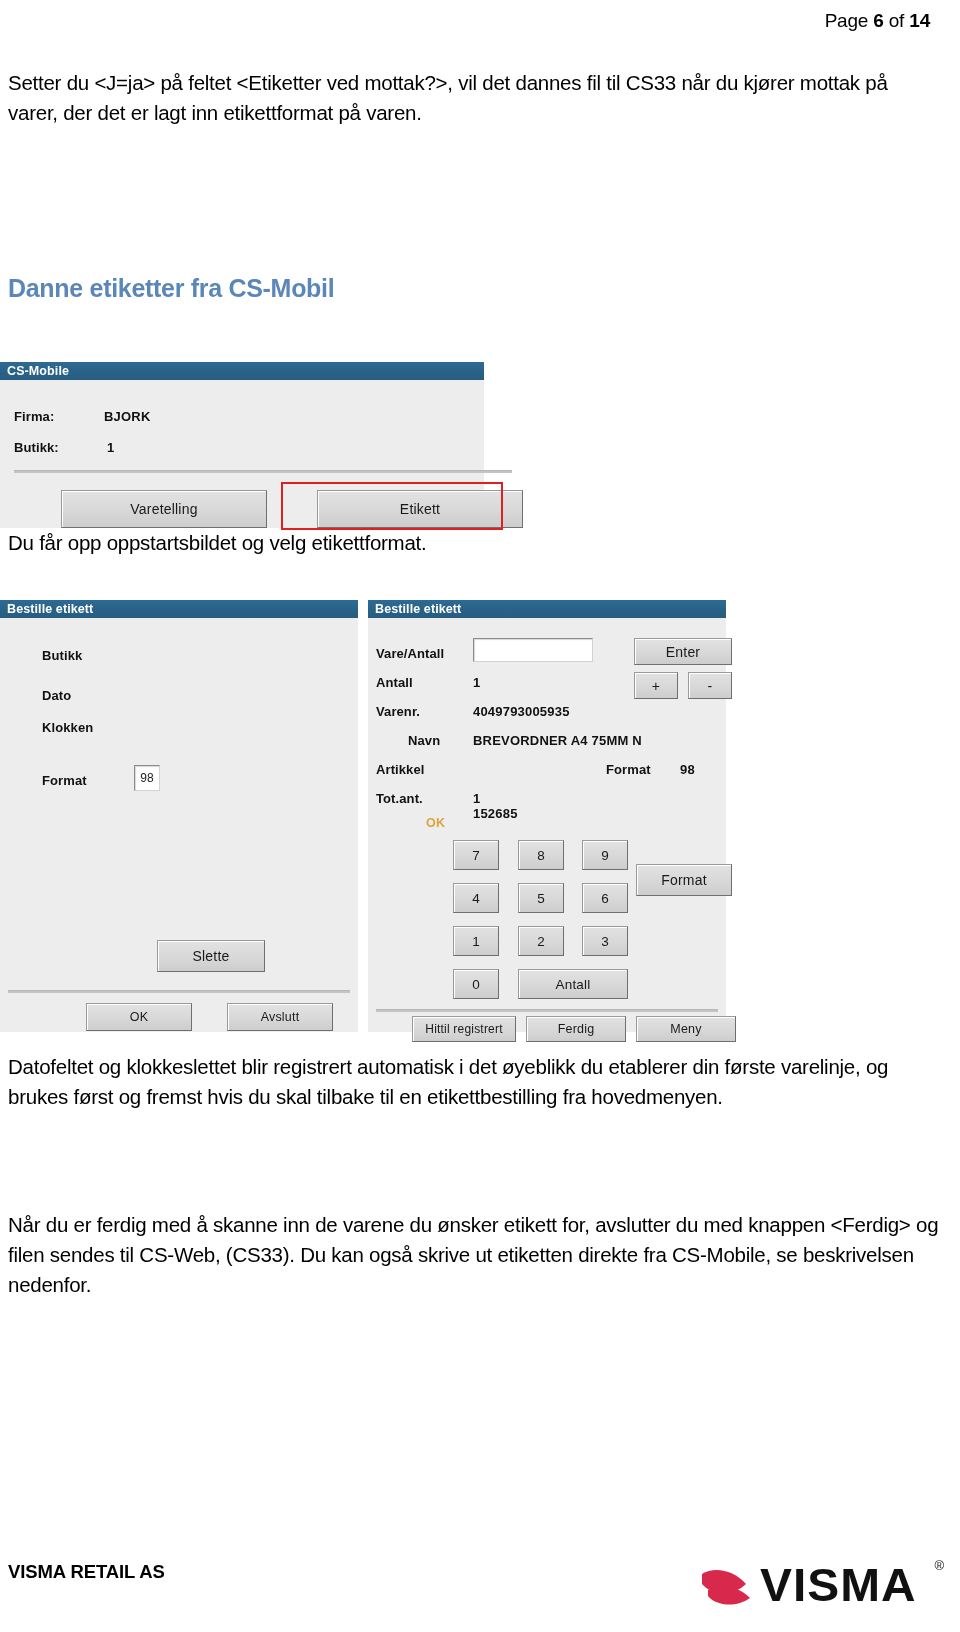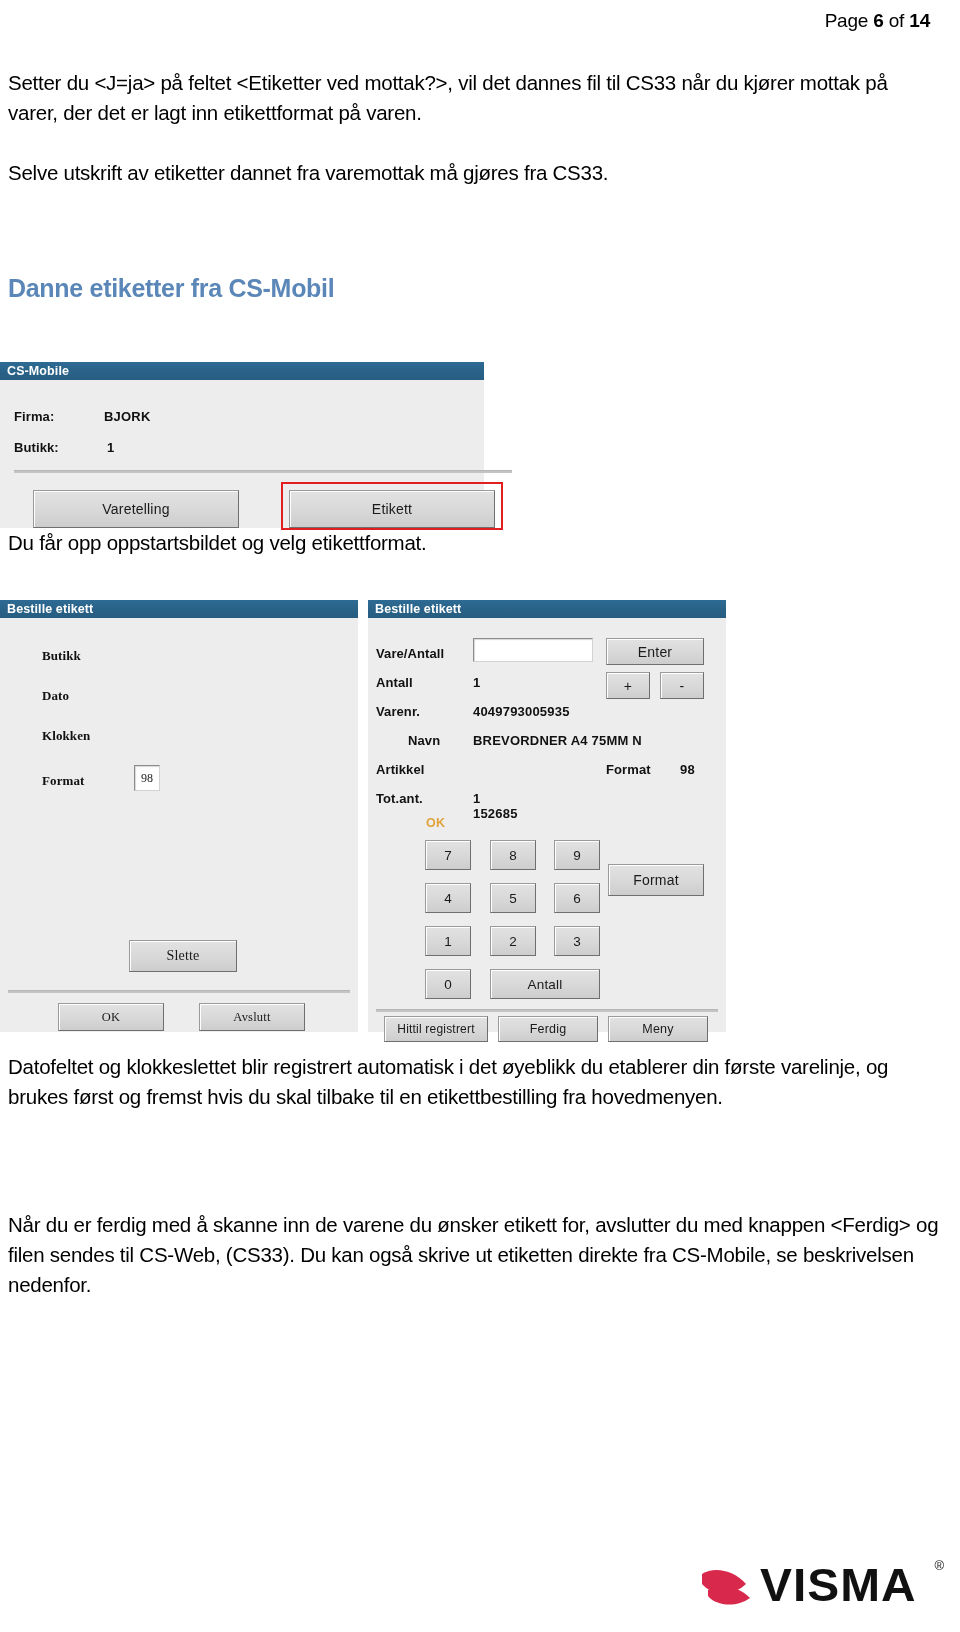--- a/index.html
+++ b/index.html
@@ -113,20 +113,21 @@
     box-shadow: inset 1px 1px 0 #ffffff;
     box-sizing: border-box;
     display: flex;
     align-items: center;
     justify-content: center;
     font-size: 14px;
     color: #1a1a1a;
     letter-spacing: 0.2px;
     white-space: nowrap;
     overflow: hidden;
+    margin-left: 28px;
   }
   .btn.small { font-size: 12.5px; }
   .btn.key { font-size: 13.5px; }
 
   .textbox {
     position: absolute;
     background: #ffffff;
     border: 1px solid #8c8c8c;
     border-right-color: #d2d2d2;
     border-bottom-color: #d2d2d2;
@@ -205,21 +206,20 @@
 <body>
 
 <div class="page-header">
   <span>Page </span><span class="b">6</span><span> of </span><span class="b">14</span>
 </div>
 
 <div class="doc-body">
 
   <p class="para">Setter du &lt;J=ja&gt; på feltet &lt;Etiketter ved mottak?&gt;, vil det dannes fil til CS33 når du kjører mottak på varer, der det er lagt inn etikettformat på varen.</p>
   <div class="gap-30"></div>
-  <p class="para">Selve utskrift av etiketter dannet fra varemottak må gjøres fra CS33.</p>
 
 </div>
 
 <div style="position:absolute; left:8px; top:272px; width:920px;">
   <h2 class="section-head">Danne etiketter fra CS-Mobil</h2>
 </div>
 
 <div class="app-window" style="left:0px; top:362px; width:484px; height:166px;">
 
   <div class="title-bar">CS-Mobile</div>
@@ -248,25 +248,25 @@
 </div>
 
 <div style="position:absolute; left:8px; top:528px; width:920px;">
   <p class="para">Du får opp oppstartsbildet og velg etikettformat.</p>
 </div>
 
 <div class="app-window" style="left:0px; top:600px; width:358px; height:432px;">
 
   <div class="title-bar">Bestille etikett</div>
 
-  <div class="win-body" style="height:512px;font-family:Liberation Serif, serif;">
+  <div class="win-body" style="height:512px;">
 
     <div class="fld-label" style="left:42px; top:30px;">Butikk</div>
     <div class="fld-label" style="left:42px; top:70px;">Dato</div>
-    <div class="fld-label" style="left:42px; top:110px;">Klokken</div>
+    <div class="fld-label" style="left:42px; top:102px;">Klokken</div>
     <div class="fld-label" style="left:42px; top:155px;">Format</div>
 
     <div class="textbox" style="left:134px; top:147px; width:26px; height:26px; justify-content:center; padding-left:0;">
       <span>98</span>
     </div>
 
     <div class="btn" style="left:129px; top:322px; width:108px; height:32px;">
       <span>Slette</span>
     </div>
 
@@ -381,20 +381,21 @@
 <div style="position:absolute; left:8px; top:1052px; width:925px;">
   <p class="para">Datofeltet og klokkeslettet blir registrert automatisk i det øyeblikk du etablerer din første varelinje, og brukes først og fremst hvis du skal tilbake til en etikettbestilling fra hovedmenyen.</p>
 </div>
 
 <div style="position:absolute; left:8px; top:1210px; width:936px;">
   <p class="para">Når du er ferdig med å skanne inn de varene du ønsker etikett for, avslutter du med knappen &lt;Ferdig&gt; og filen sendes til CS-Web, (CS33). Du kan også skrive ut etiketten direkte fra CS-Mobile, se beskrivelsen nedenfor.</p>
 </div>
 
 <div class="footer">
   <div class="footer-text">
+    <div>VISMA RETAIL AS</div>
   </div>
 
   <div class="visma-logo">
     <svg width="250" height="58" viewBox="0 0 250 58">
 
       <g>
         <path d="M8 18 C 20 10, 40 14, 52 28 C 40 40, 18 40, 8 28 Z" fill="#d8294c"></path>
         <path d="M14 34 C 26 26, 44 30, 56 42 C 42 52, 22 50, 14 40 Z" fill="#d8294c"></path>
       </g>
     </svg>

